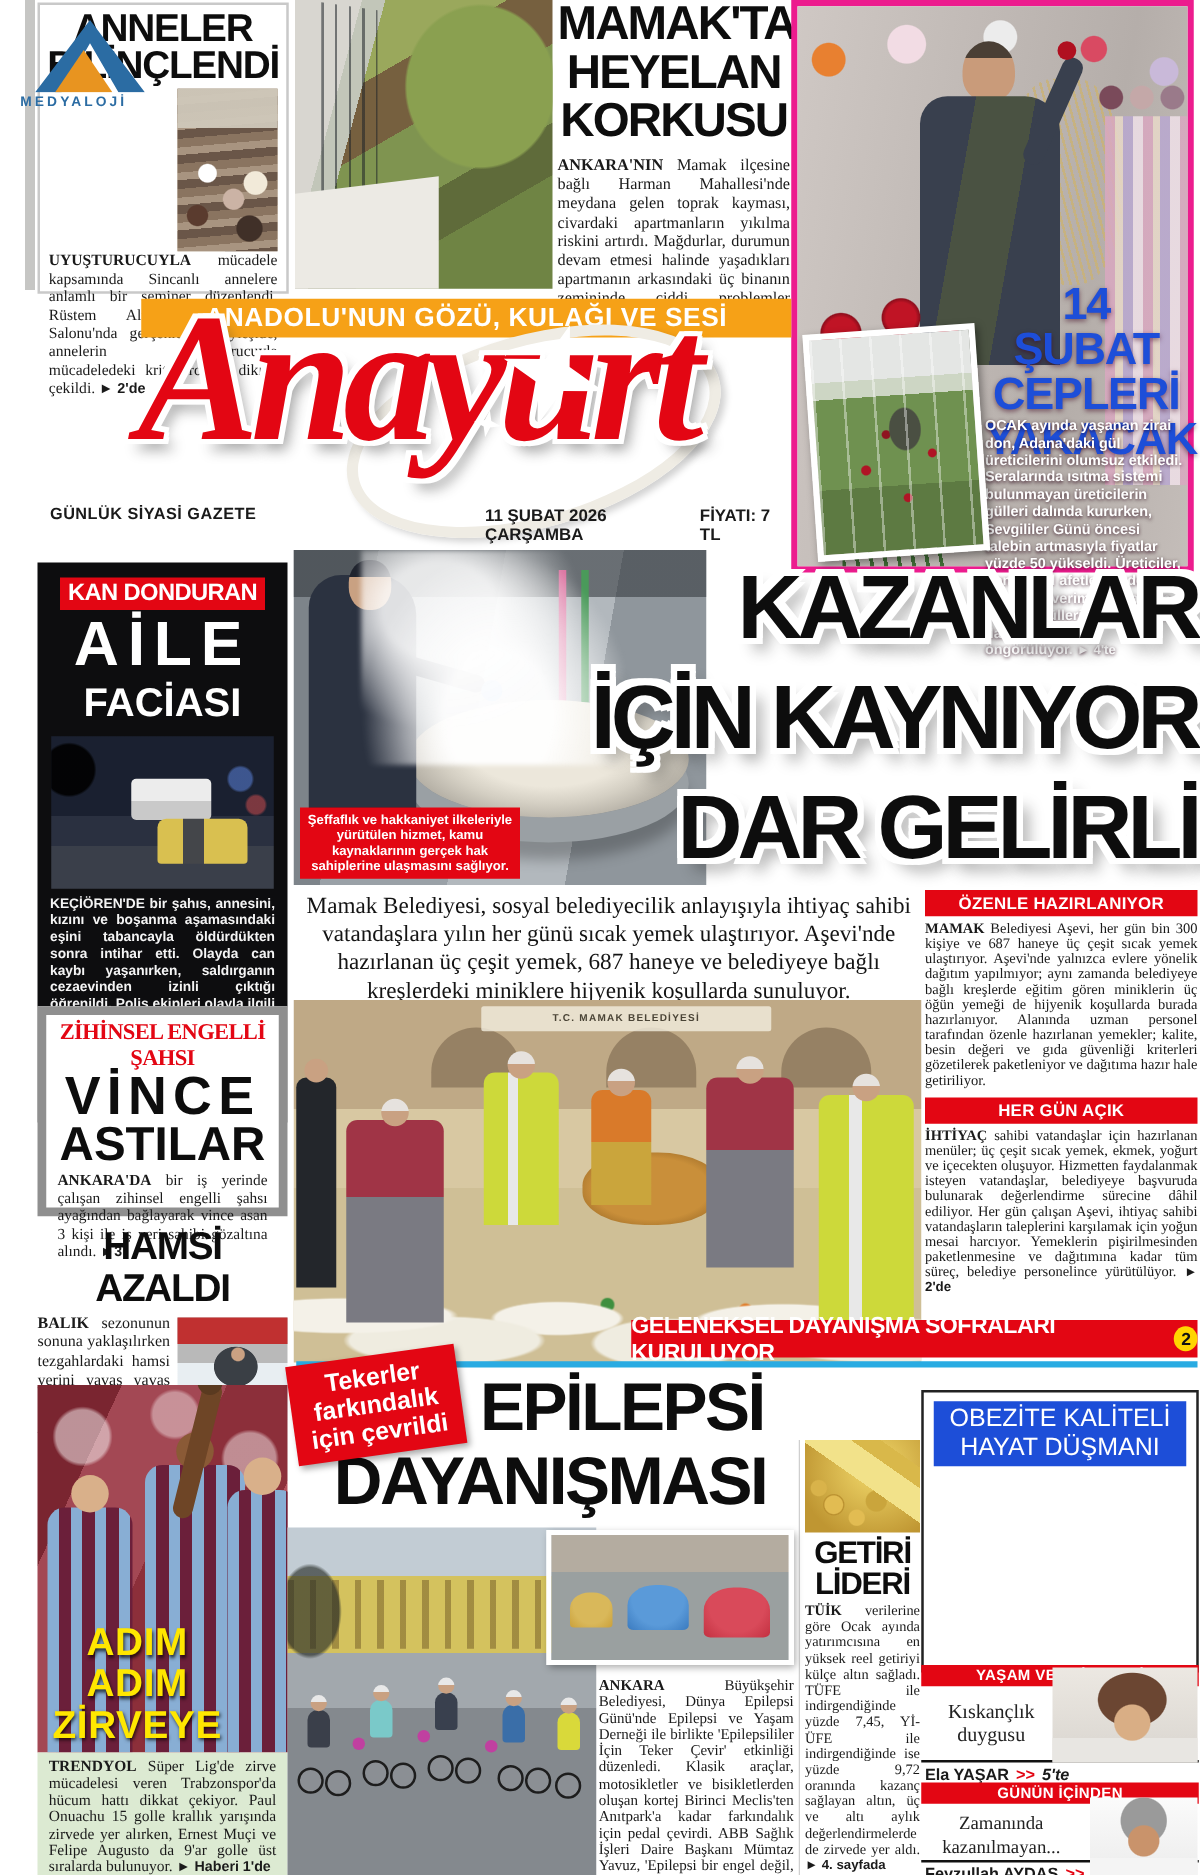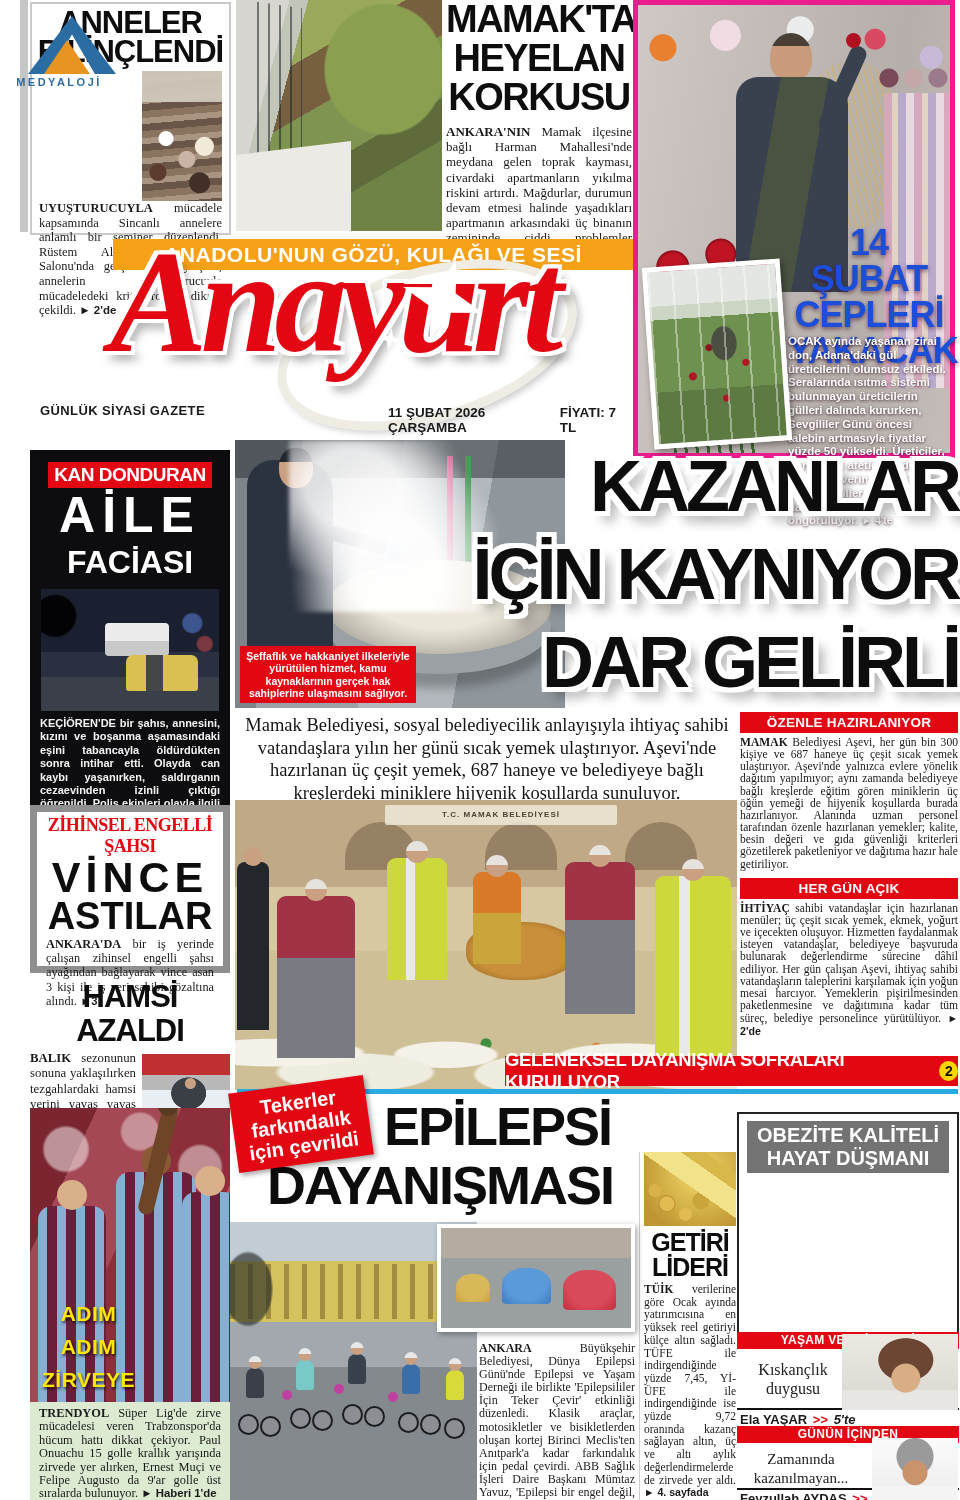--- a/index.html
+++ b/index.html
@@ -248,21 +248,21 @@
       linear-gradient(115deg,#7a2530 0 20%,#a34854 20% 45%,#8c2f3a 45% 70%,#b5525c 70%);}
   .fb-pl{position:absolute;border-radius:14px 14px 0 0;
     background:repeating-linear-gradient(90deg,#88aed4 0 9px,#6b1f3a 9px 19px);}
   .fb-pl::before{content:"";position:absolute;top:-26px;left:50%;transform:translateX(-50%);
     width:30px;height:30px;border-radius:50%;background:#d9b08a;}
   .fb-p2::before{background:#8a5a36;}
   .fb-arm{position:absolute;left:120px;top:-4px;width:16px;height:112px;background:#6e4526;
     border-radius:8px;transform:rotate(14deg);}
   .fb-fist{position:absolute;left:128px;top:-12px;width:20px;height:20px;border-radius:50%;background:#5a3a20;}
   .foot-title{position:absolute;left:12px;bottom:6px;color:#FFE700;z-index:2;
-    font-size:21px;line-height:33px;letter-spacing:.5px;text-shadow:1px 2px 3px rgba(0,0,0,.75);}
+    font-size:31px;line-height:33px;letter-spacing:.5px;text-shadow:1px 2px 3px rgba(0,0,0,.75);}
   .foot-green{left:30px;top:1402px;width:200px;height:98px;background:#DCEAD2;
     padding:5px 9px;box-sizing:border-box;font-size:12.4px;line-height:13.4px;}
 
   
   .tek-badge{left:233px;top:1084px;width:136px;background:#E30613;color:#fff;z-index:5;
     transform:rotate(-8deg);padding:7px 6px;box-sizing:border-box;text-align:center;
     font-family:"Liberation Sans",sans-serif;font-weight:800;font-size:20px;line-height:22px;
     box-shadow:2px 3px 5px rgba(0,0,0,.35);}
   .epi-t1{left:355px;top:1098px;width:285px;text-align:center;font-size:54px;line-height:56px;letter-spacing:-2px;}
   .epi-t2{left:226px;top:1156px;width:428px;text-align:center;font-size:54px;line-height:58px;letter-spacing:-2px;}
@@ -293,22 +293,22 @@
       radial-gradient(circle at 25% 70%,#e2bc52 0 7px,#b98f2e 8px,rgba(0,0,0,0) 9px),
       radial-gradient(circle at 45% 84%,#e2bc52 0 6px,rgba(0,0,0,0) 7px),
       radial-gradient(circle at 12% 52%,#d9b34a 0 6px,rgba(0,0,0,0) 7px),
       radial-gradient(circle at 62% 66%,#caa53c 0 8px,rgba(0,0,0,0) 9px),
       radial-gradient(circle at 60% 30%,#f2d96b,#bf9632 80%);}
   .getiri-title{text-align:center;font-size:25px;line-height:25px;letter-spacing:-1px;margin-top:4px;}
   .getiri-body{font-size:11.5px;line-height:12.7px;text-align:justify;margin-top:3px;}
 
   
   .obez-box{left:737px;top:1112px;width:222px;height:226px;border:2px solid #222;box-sizing:border-box;background:#fff;}
-  .obez-head{margin:7px 8px 5px;background:#737373;color:#fff;text-align:center;
-    font-family:"Liberation Sans",sans-serif;font-weight:700;font-size:20px;line-height:23px;padding:3px 0;}
+  .obez-head{margin:7px 8px 5px;background:#1d4ed8;color:#fff;text-align:center;
+    font-family:"Liberation Sans",sans-serif;font-weight:400;font-size:20px;line-height:23px;padding:3px 0;}
   .obez-bodywrap{padding:0 8px;font-size:12.4px;line-height:14px;}
   .ph-obese{width:104px;height:112px;margin:2px 0 3px 6px;
     background:
       radial-gradient(circle at 45% 16%,#c9996b 0 11px,rgba(0,0,0,0) 12px),
       radial-gradient(ellipse at 48% 54%,#c4bfb6 0 40%,rgba(0,0,0,0) 41%),
       linear-gradient(rgba(0,0,0,0) 0 80%,#3a3f45 80%),
       linear-gradient(115deg,#a9c29b,#8fb088 60%,#9fbf92);}
 
   
   .colbar{position:absolute;width:222px;height:17px;background:#E30613;color:#fff;text-align:center;

